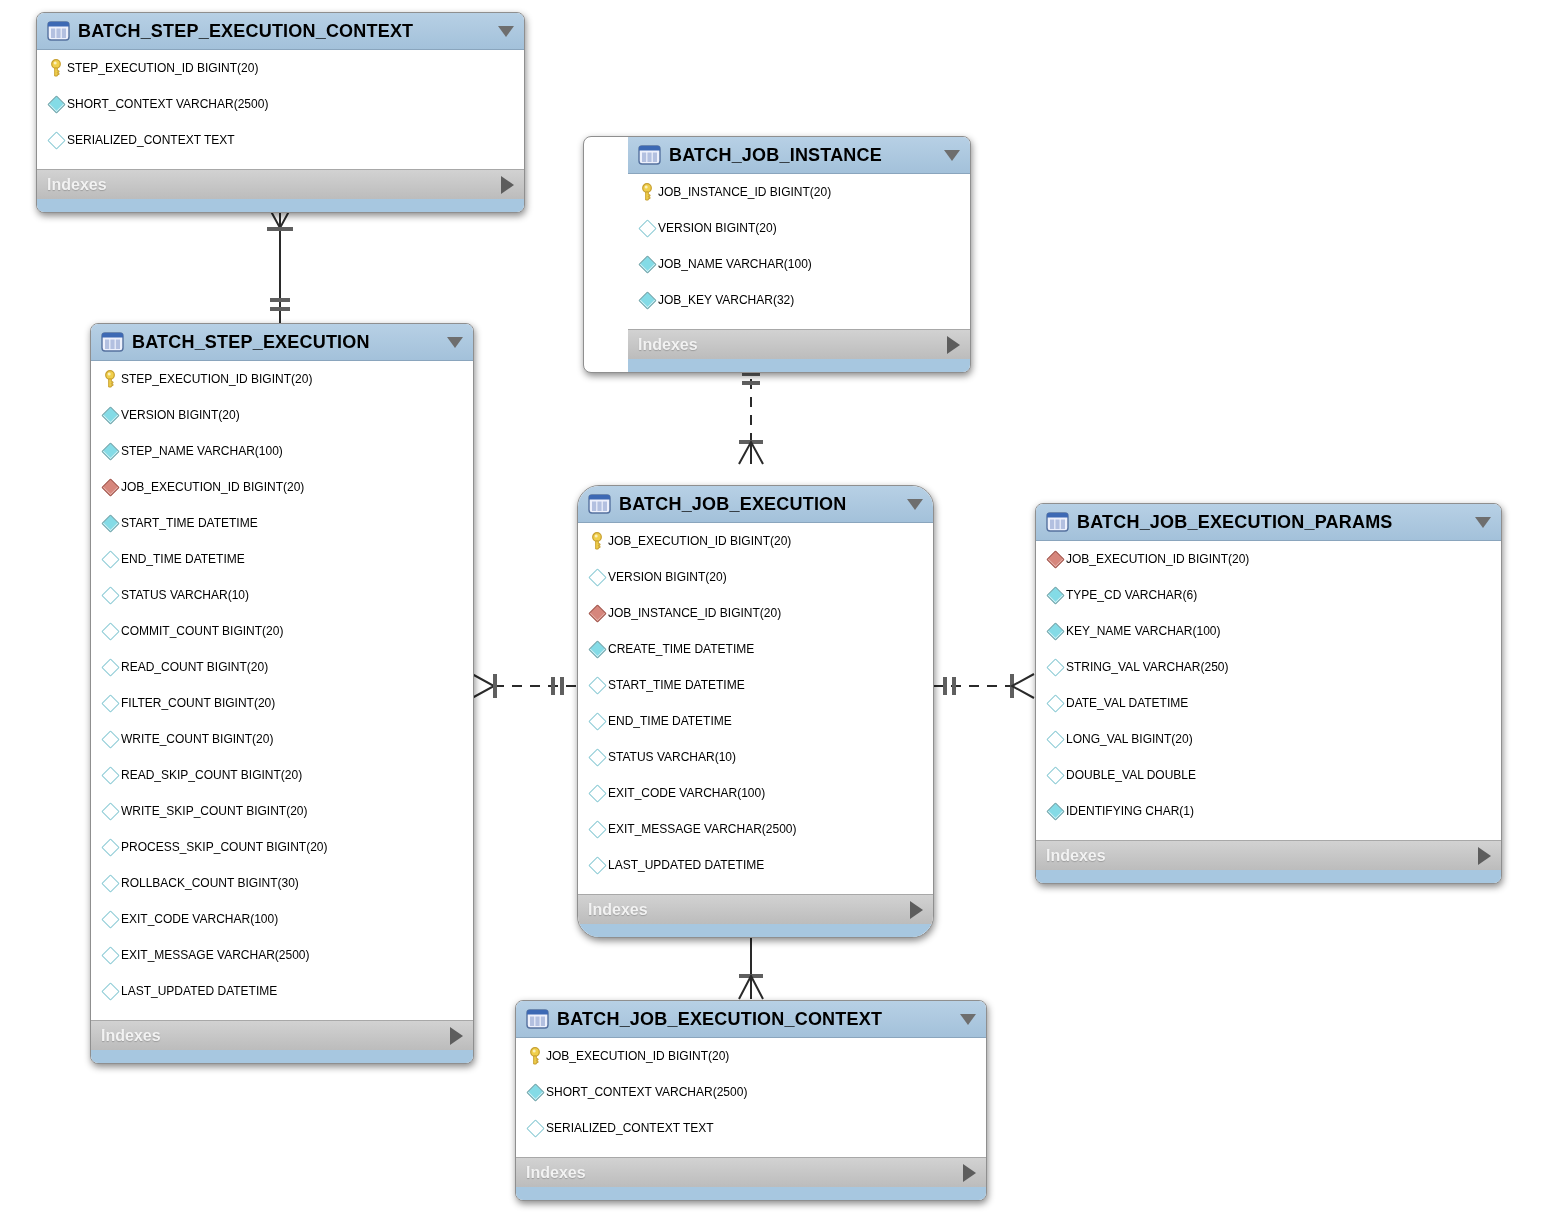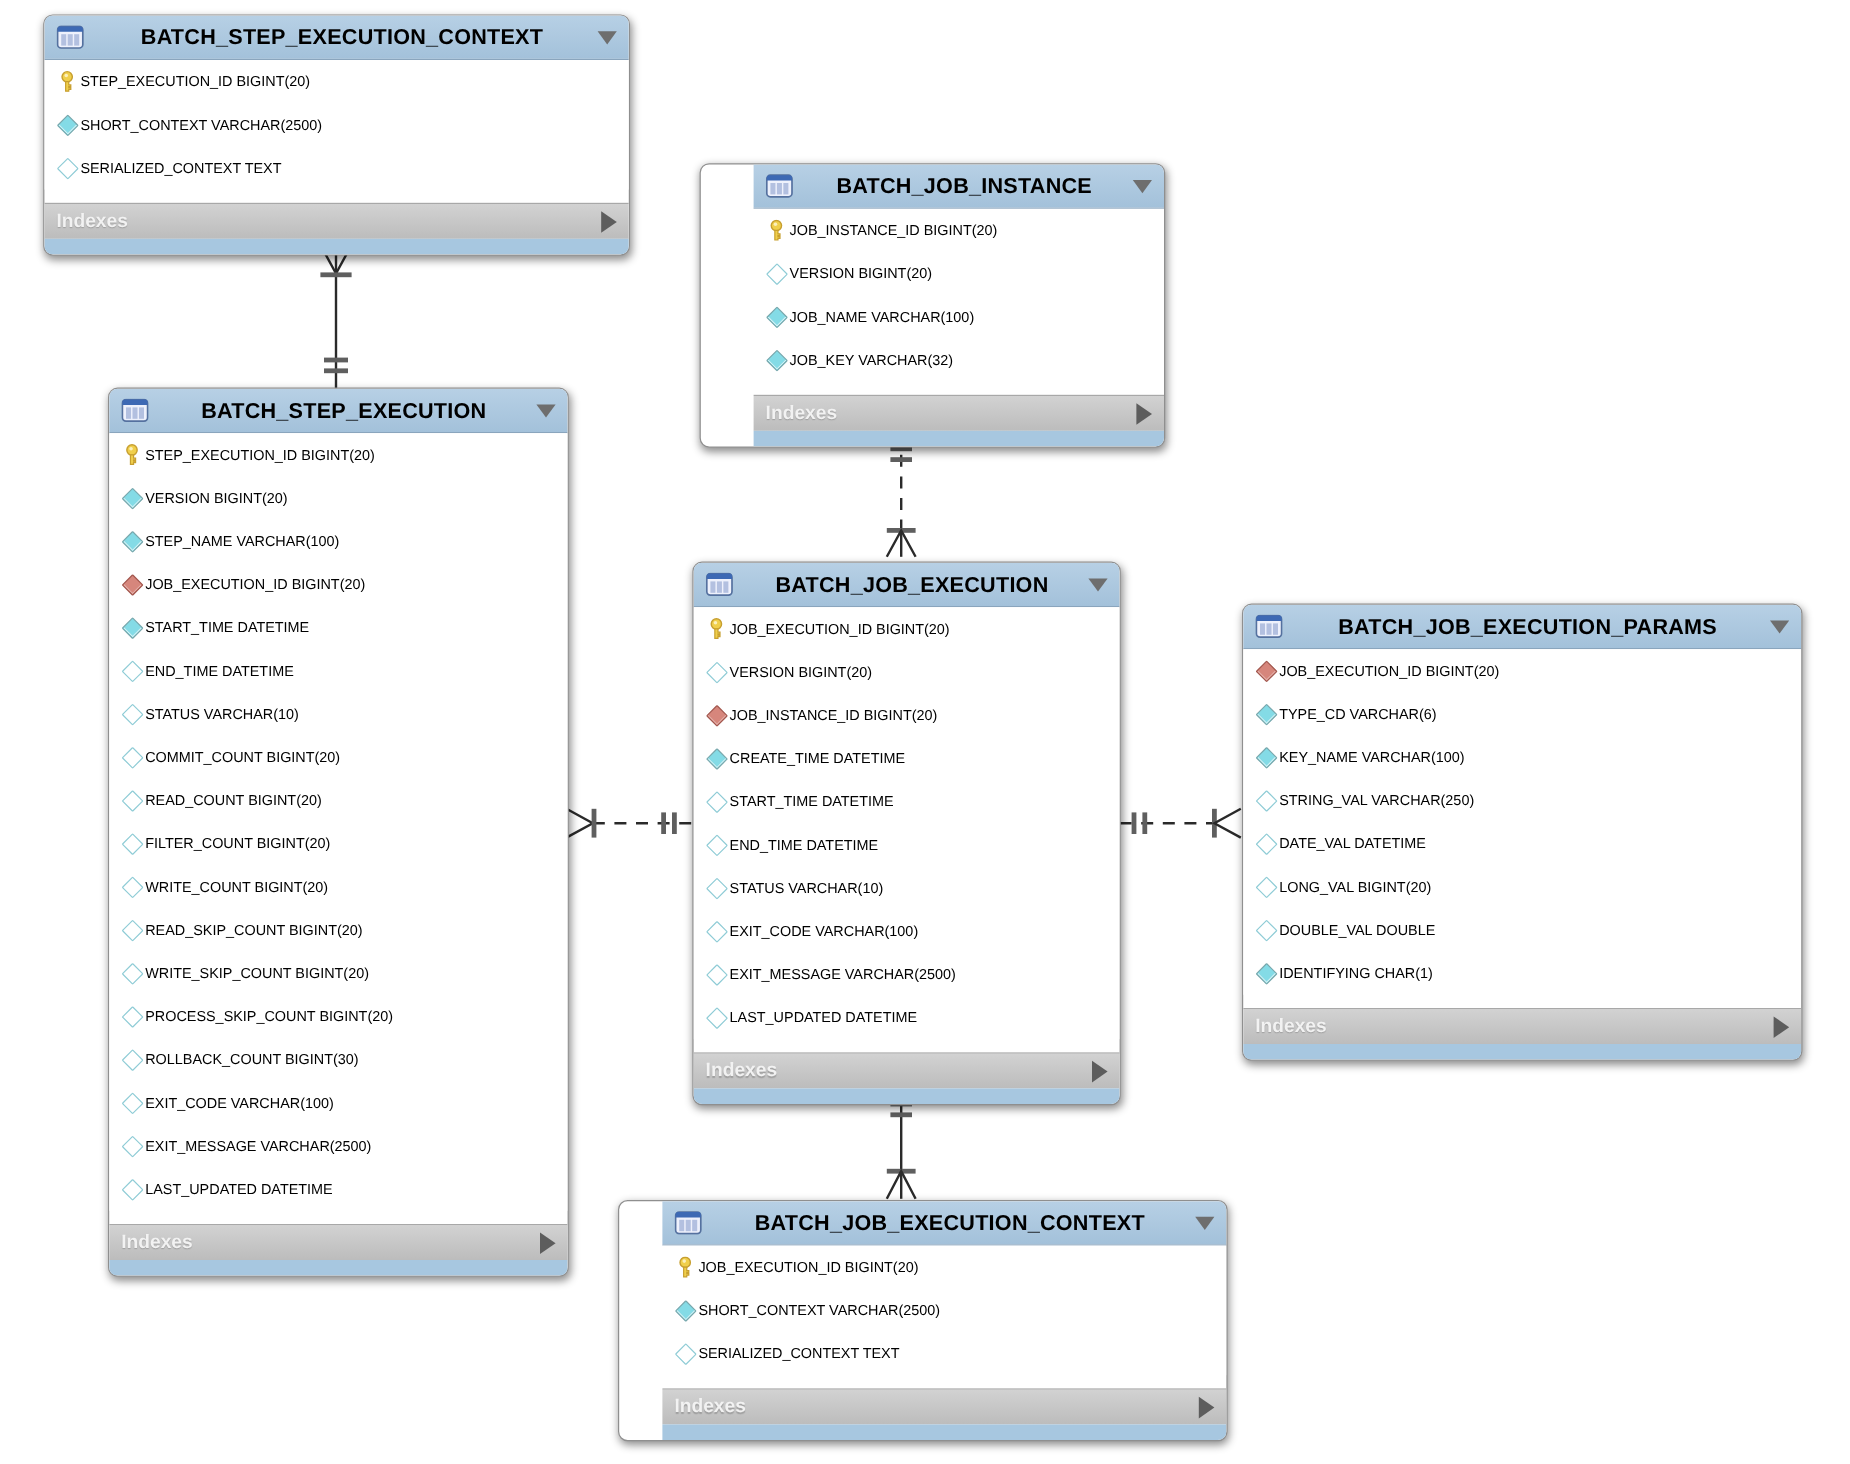--- a/index.html
+++ b/index.html
@@ -32,21 +32,21 @@
     display: flex;
     align-items: center;
     padding: 0 10px;
     background: linear-gradient(#b7d0e5, #a3c1da);
     border-bottom: 1px solid #8aa5bd;
     box-sizing: border-box;
   }
   .tbl-icon { display: flex; align-items: center; margin-right: 8px; flex: 0 0 auto; }
   .tbl-title {
     flex: 1 1 auto;
-    text-align: center;
+    text-align: left;
     font-size: 18px;
     font-weight: bold;
     color: #000;
     letter-spacing: 0.2px;
     white-space: nowrap;
     overflow: hidden;
   }
   .collapse-arrow {
     flex: 0 0 auto;
     margin-left: 6px;
@@ -381,21 +381,21 @@
           </span>
           <span class="field-label">LAST_UPDATED DATETIME</span>
         </div>
       </div>
       <div class="table-footer">
         <span class="footer-label">Indexes</span>
         <span class="expand-arrow"></span>
       </div>
       <div class="table-bottomstrip"></div>
     </div>
-    <div class="table-card" style="left: 577px; top: 468px; width: 355px;">
+    <div class="table-card" style="left: 577px; top: 485px; width: 355px; border-radius: 22px;">
       <div class="table-header">
         <span class="tbl-icon">
           <svg width="23" height="20" viewBox="0 0 23 20">
             <rect x="1" y="1" width="21" height="18" rx="3" fill="#eef1fc" stroke="#55719f" stroke-width="1.4"></rect>
             <path d="M3.2,1 h16.6 a2.2,2.2 0 0 1 2.2,2.2 v2.3 h-21 v-2.3 a2.2,2.2 0 0 1 2.2,-2.2 z" fill="#3d69b4"></path>
             <rect x="4" y="7.5" width="4.2" height="9.5" fill="#b3c0e0"></rect>
             <rect x="9.4" y="7.5" width="4.2" height="9.5" fill="#b3c0e0"></rect>
             <rect x="14.8" y="7.5" width="4.2" height="9.5" fill="#b3c0e0"></rect>
           </svg>
         </span>
@@ -537,21 +537,21 @@
           </span>
           <span class="field-label">IDENTIFYING CHAR(1)</span>
         </div>
       </div>
       <div class="table-footer">
         <span class="footer-label">Indexes</span>
         <span class="expand-arrow"></span>
       </div>
       <div class="table-bottomstrip"></div>
     </div>
-    <div class="table-card" style="left: 515px; top: 1000px; width: 470px; padding-left: 36px;">
+    <div class="table-card" style="left: 515px; top: 1000px; width: 470px;">
       <div class="table-header">
         <span class="tbl-icon">
           <svg width="23" height="20" viewBox="0 0 23 20">
             <rect x="1" y="1" width="21" height="18" rx="3" fill="#eef1fc" stroke="#55719f" stroke-width="1.4"></rect>
             <path d="M3.2,1 h16.6 a2.2,2.2 0 0 1 2.2,2.2 v2.3 h-21 v-2.3 a2.2,2.2 0 0 1 2.2,-2.2 z" fill="#3d69b4"></path>
             <rect x="4" y="7.5" width="4.2" height="9.5" fill="#b3c0e0"></rect>
             <rect x="9.4" y="7.5" width="4.2" height="9.5" fill="#b3c0e0"></rect>
             <rect x="14.8" y="7.5" width="4.2" height="9.5" fill="#b3c0e0"></rect>
           </svg>
         </span>

